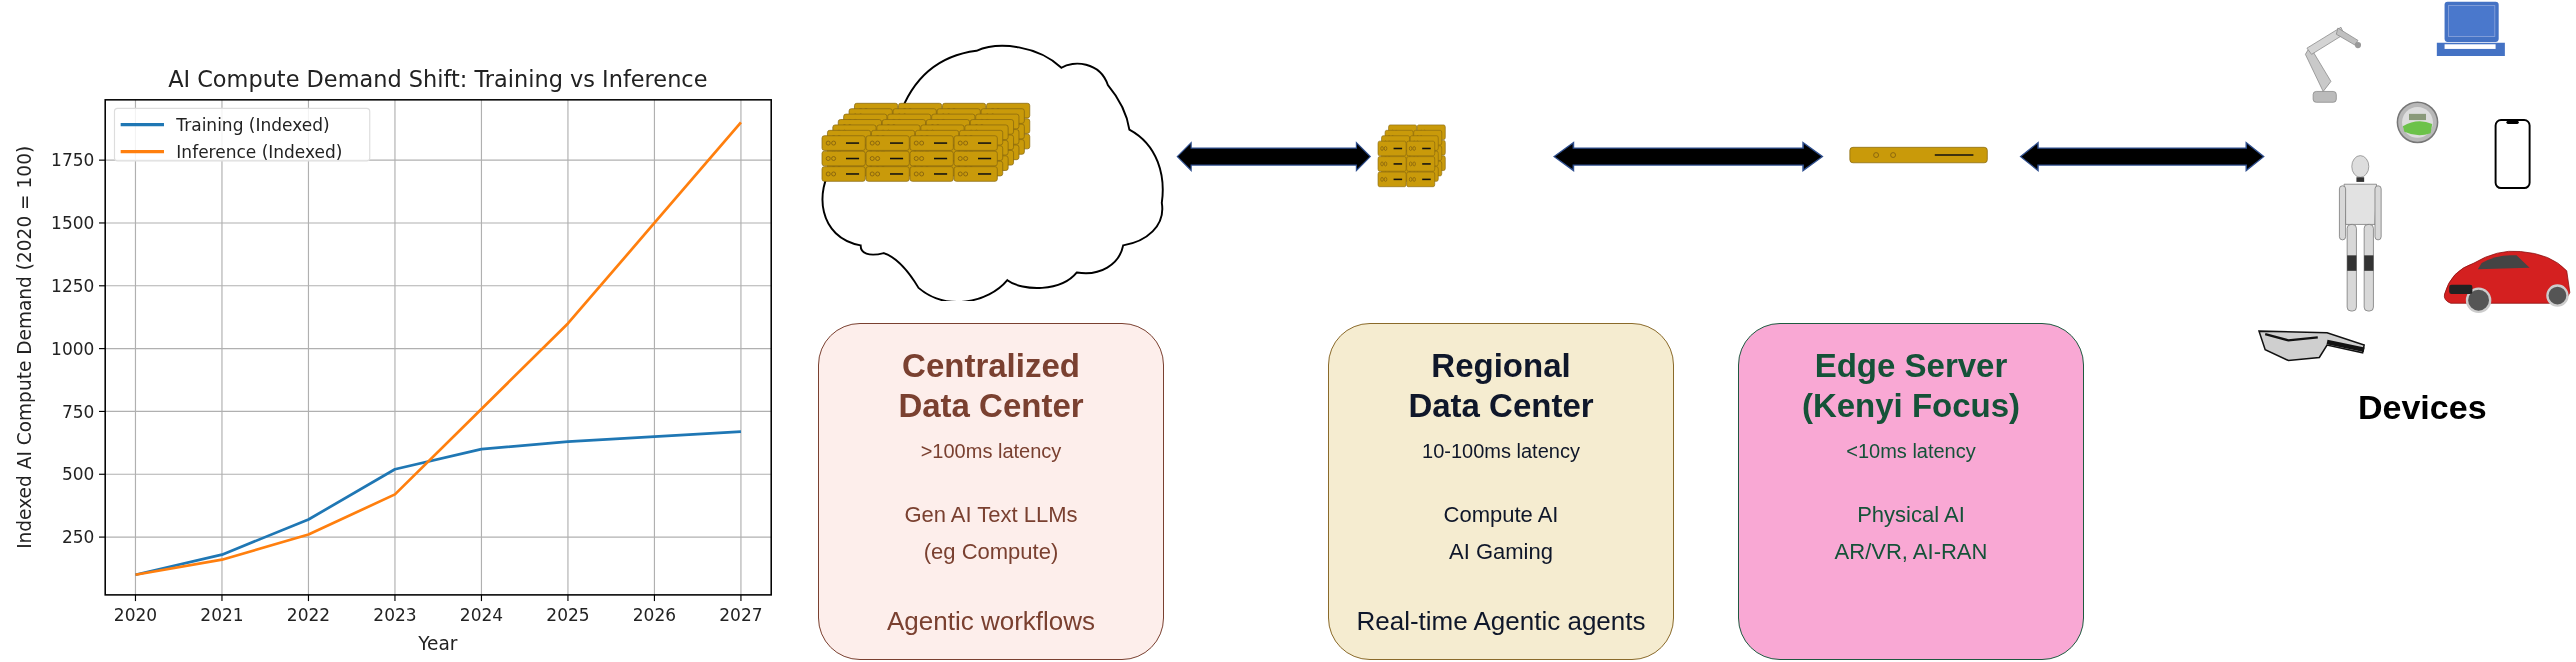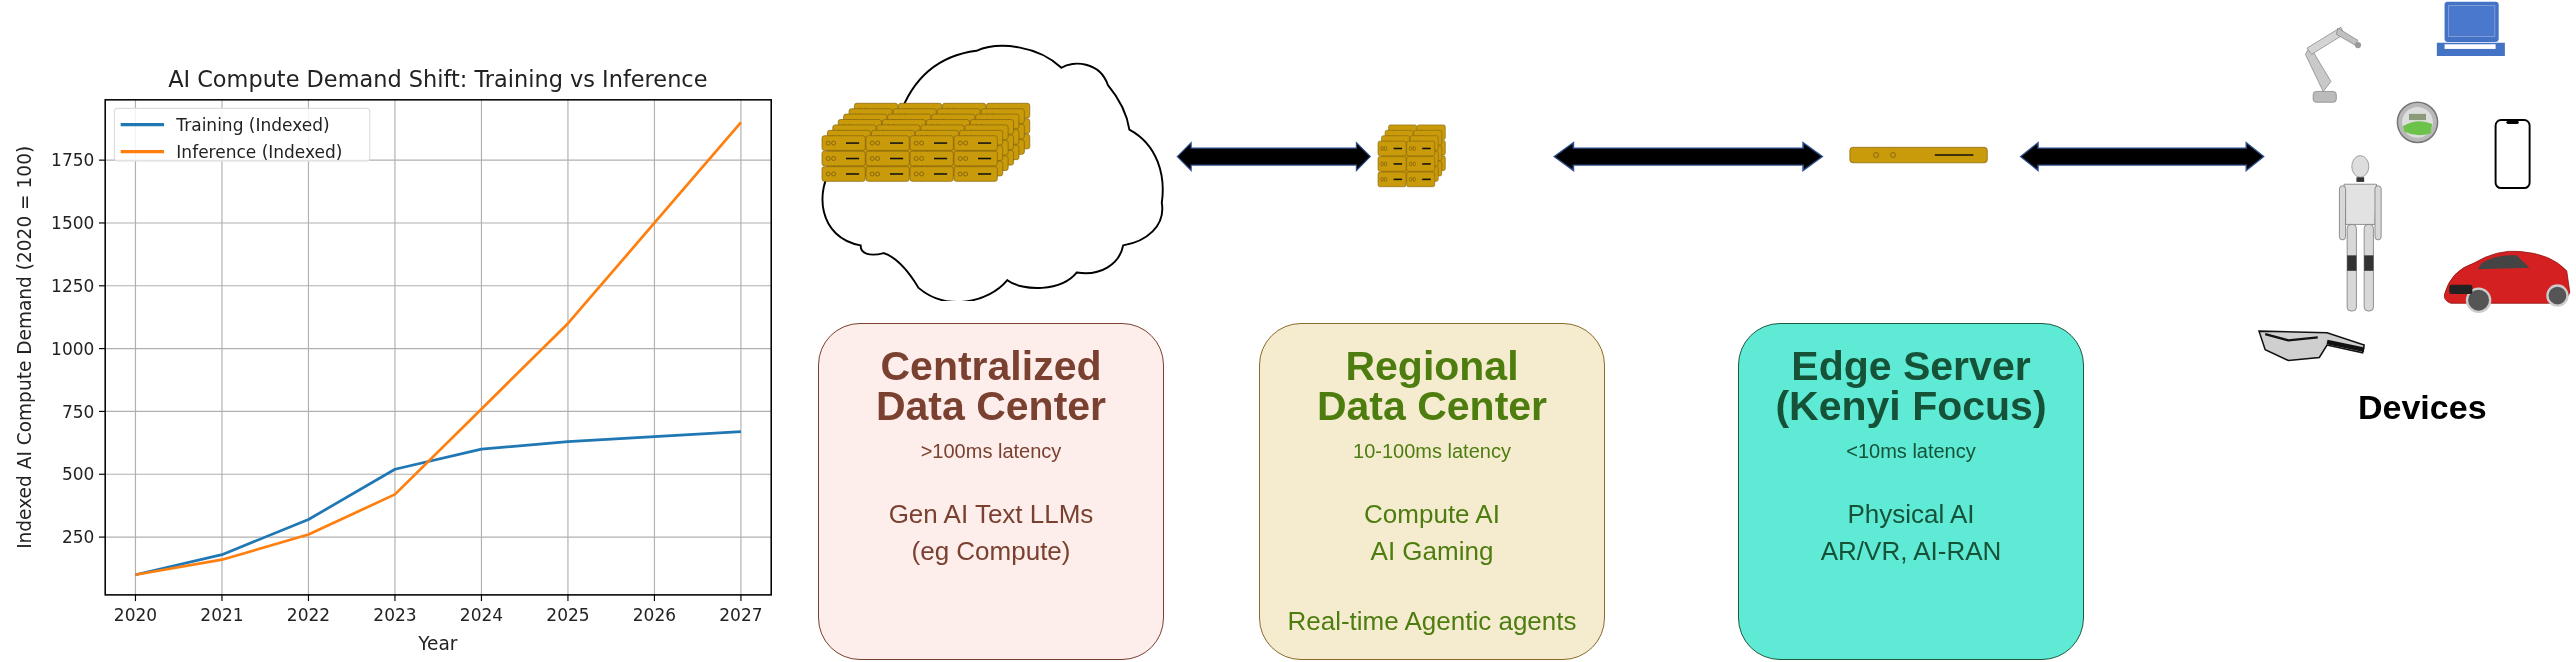--- a/index.html
+++ b/index.html
@@ -1,27 +1,27 @@
 <!DOCTYPE html>
 <html style="font-size:12.4px"><head>
 <meta charset="utf-8">
 <style>
   html,body{margin:0;padding:0;background:#fff;}
   body{width:2576px;height:663px;position:relative;overflow:hidden;font-family:"DejaVu Sans",sans-serif;}
   #chart{position:absolute;left:0;top:0;}
   .chart-text{font-family:"DejaVu Sans",sans-serif;fill:#222;}
   .abs{position:absolute;}
   .box{position:absolute;top:323px;width:346px;height:337px;border-radius:42px;border:1.5px solid;box-sizing:border-box;text-align:center;font-family:"Liberation Sans",sans-serif;}
-  .box .title{font-weight:bold;font-size:41px;line-height:40px;margin-top:21.6px;}
+  .box .title{font-weight:bold;font-size:33px;line-height:40px;margin-top:21.6px;}
   .box .latency{font-size:20px;margin-top:10.8px;line-height:31px;}
-  .box .uses{font-size:26px;margin-top:29px;line-height:37px;}
+  .box .uses{font-size:22px;margin-top:29px;line-height:37px;}
   .box .agents{font-size:26px;line-height:31px;position:absolute;left:0;right:0;bottom:21.6px;}
   .box-central{left:818px;background:#fdeeeb;border-color:#7a4030;color:#7a4030;}
-  .box-regional{left:1259px;background:#f5ecd0;border-color:#8a6a2a;color:#4d7c0f;}
-  .box-edge{left:1738px;background:#5eead4;border-color:#1e5a40;color:#155238;}
+  .box-regional{left:1328px;background:#f5ecd0;border-color:#8a6a2a;color:#0f172a;}
+  .box-edge{left:1738px;background:#f9a8d4;border-color:#1e5a40;color:#155238;}
   .devices-label{left:2358px;top:388px;font-size:34px;font-weight:bold;font-family:"Liberation Sans",sans-serif;color:#000;}
 </style>
 </head>
 <body>
 
 <svg id="chart" width="789" height="663" viewBox="0 0 1020 857">
   <rect x="136" y="129" width="861" height="640" fill="#fff"></rect>
   <g id="grid">
       <line x1="175.1363636363544" y1="129" x2="175.1363636363544" y2="769" stroke="#b0b0b0" stroke-width="1.5"></line>
       <line x1="286.9545454545389" y1="129" x2="286.9545454545389" y2="769" stroke="#b0b0b0" stroke-width="1.5"></line>
@@ -282,20 +282,21 @@
     <path d="M22,428 L110,430 L158,446 L156,456 L110,446 L100,462 L60,466 L30,452 Z" fill="#cfcfcf" stroke="#111" stroke-width="2"></path>
     <path d="M30,432 L60,440 L98,436" fill="none" stroke="#111" stroke-width="3"></path>
     <path d="M110,442 L158,452" stroke="#111" stroke-width="6"></path>
   </g>
 </svg>
 
 <div class="box box-central">
   <div class="title"><span>Centralized</span><br><span>Data Center</span></div>
   <div class="latency">&gt;100ms latency</div>
   <div class="uses"><span>Gen AI Text LLMs</span><br><span>(eg Compute)</span></div>
+  <div class="agents">Agentic workflows</div>
 </div>
 <div class="box box-regional">
   <div class="title"><span>Regional</span><br><span>Data Center</span></div>
   <div class="latency">10-100ms latency</div>
   <div class="uses"><span>Compute AI</span><br><span>AI Gaming</span></div>
   <div class="agents">Real-time Agentic agents</div>
 </div>
 <div class="box box-edge">
   <div class="title"><span>Edge Server</span><br><span>(Kenyi Focus)</span></div>
   <div class="latency">&lt;10ms latency</div>

